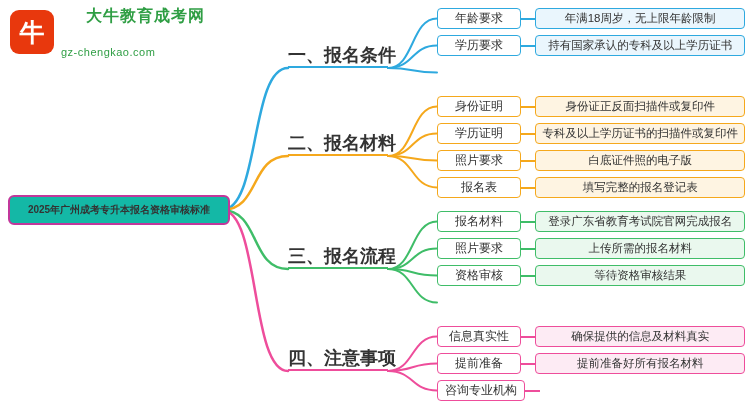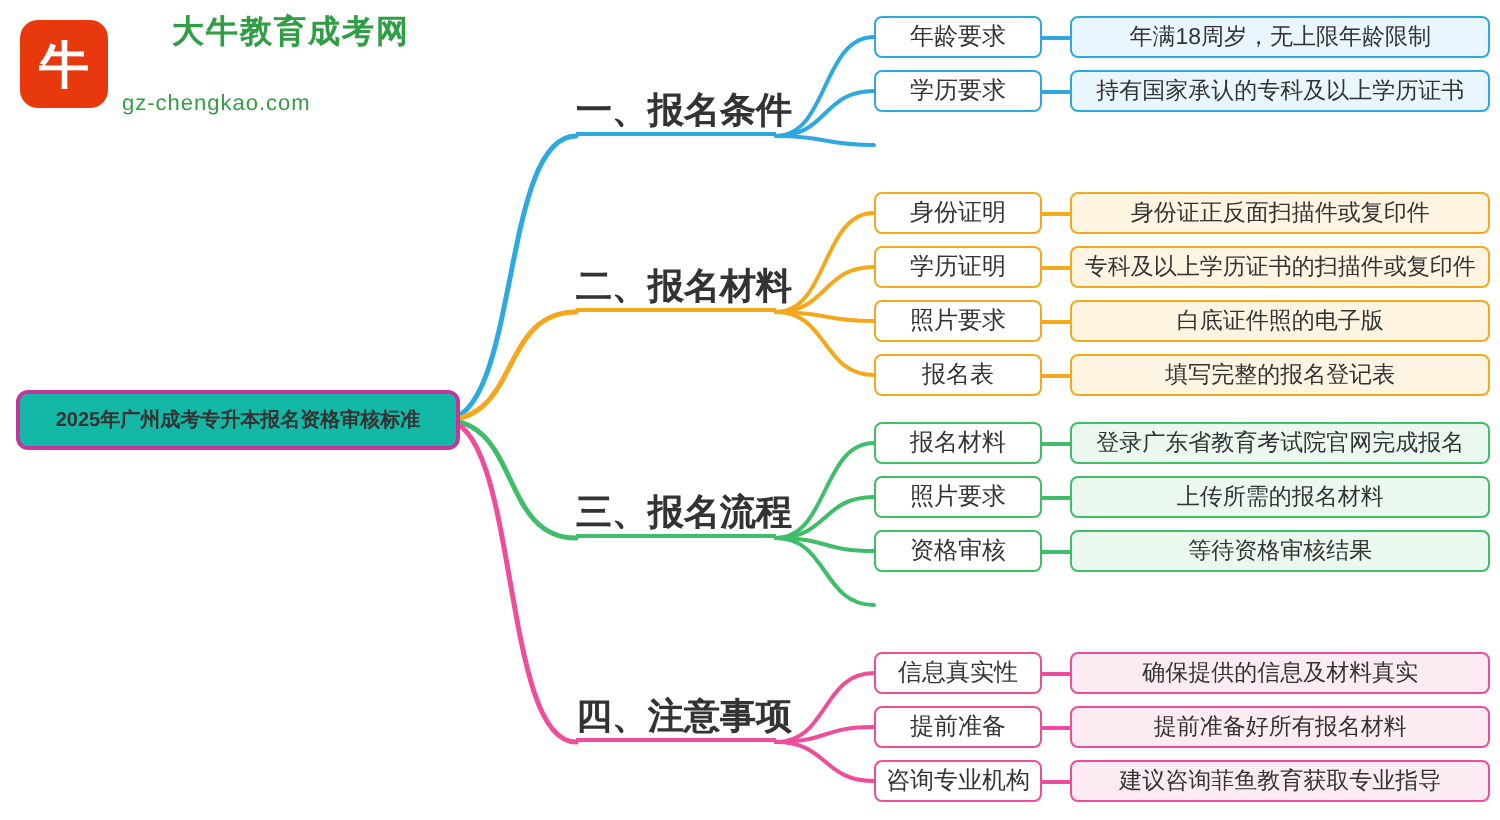--- a/index.html
+++ b/index.html
@@ -149,16 +149,15 @@
     <div class="chip value">确保提供的信息及材料真实</div>
   </div>
   <div class="row b3" style="top:353px">
     <div class="chip label">提前准备</div>
     <div class="link"></div>
     <div class="chip value">提前准备好所有报名材料</div>
   </div>
   <div class="row b3" style="top:380px">
     <div class="chip label">咨询专业机构</div>
     <div class="link"></div>
-    <div class="chip value">建议咨询菲鱼教育获取专业指导</div>
   </div>
 
 </div>
 
 </body></html>

